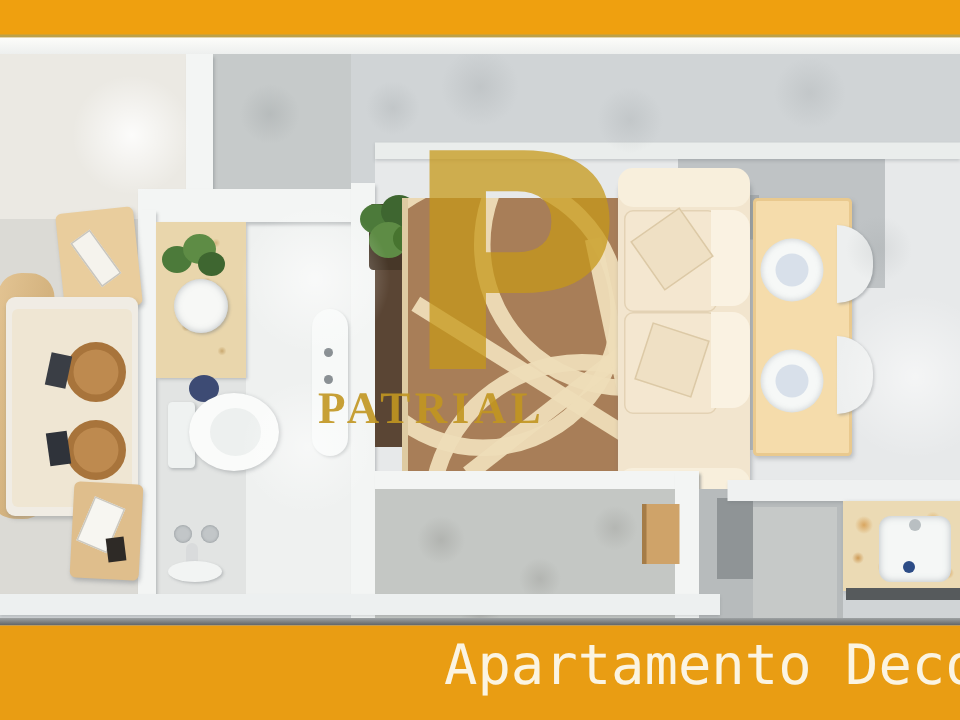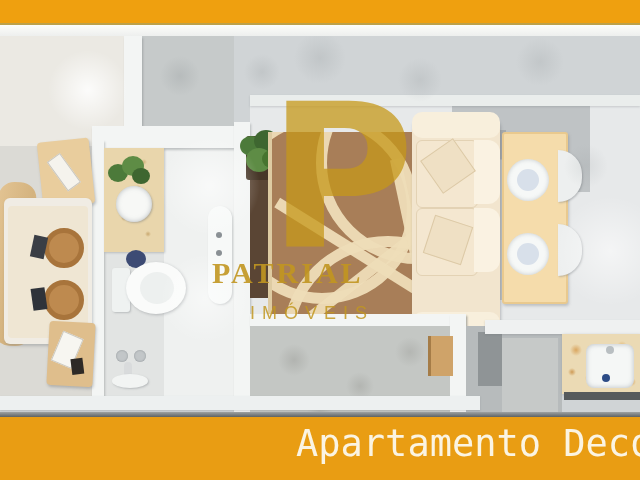--- a/index.html
+++ b/index.html
@@ -158,21 +158,20 @@
       <span class="a" style="left:16px;top:30px;width:8px;height:8px;background:#2C4C86;border-radius:50%;"></span>
     </div>
     <div class="a" style="left:564px;top:356px;width:76px;height:8px;background:#565A5C;"></div>
 
     <div class="a wall-soft" style="left:0;top:360px;width:480px;height:14px;background:#EDF0F0;"></div>
 
     <div class="a" id="texture"></div>
 
     <div class="a" id="wm-p">P</div>
     <div class="a" id="wm-brand">PATRIAL</div>
-    <div class="a" id="wm-sub">IMÓVEIS</div>
   </div>
 
   <div class="a" id="darkline"></div>
   <div class="a" id="bottombar">
     <div class="a" id="caption">Apartamento Deco</div>
   </div>
 
 </div>
 
 </body></html>

